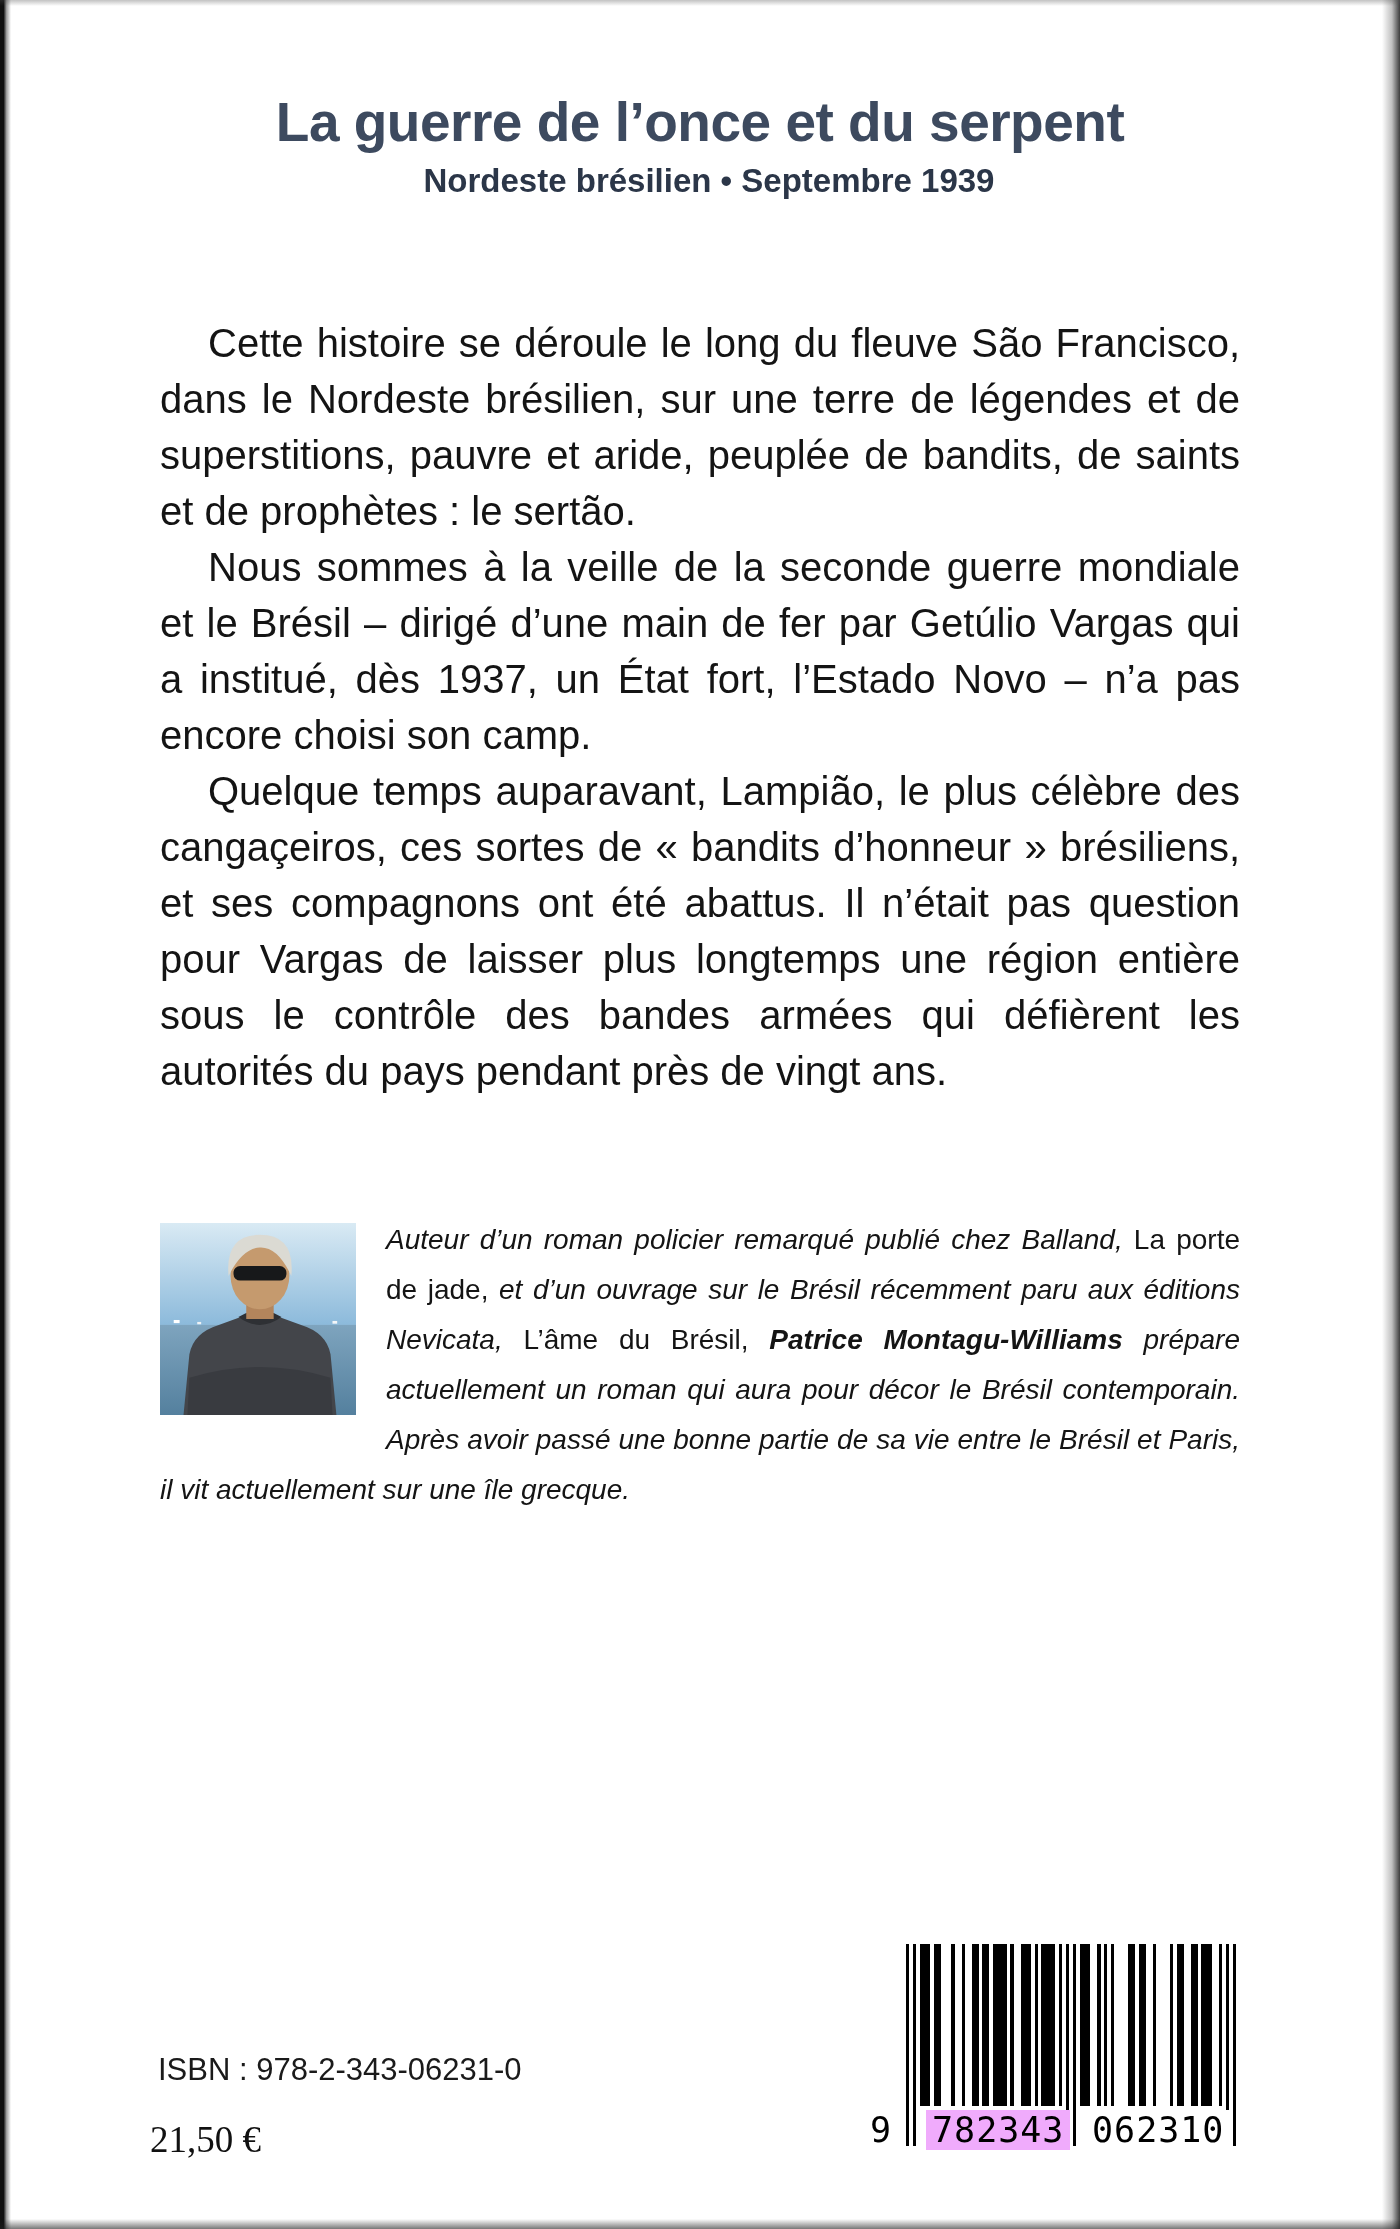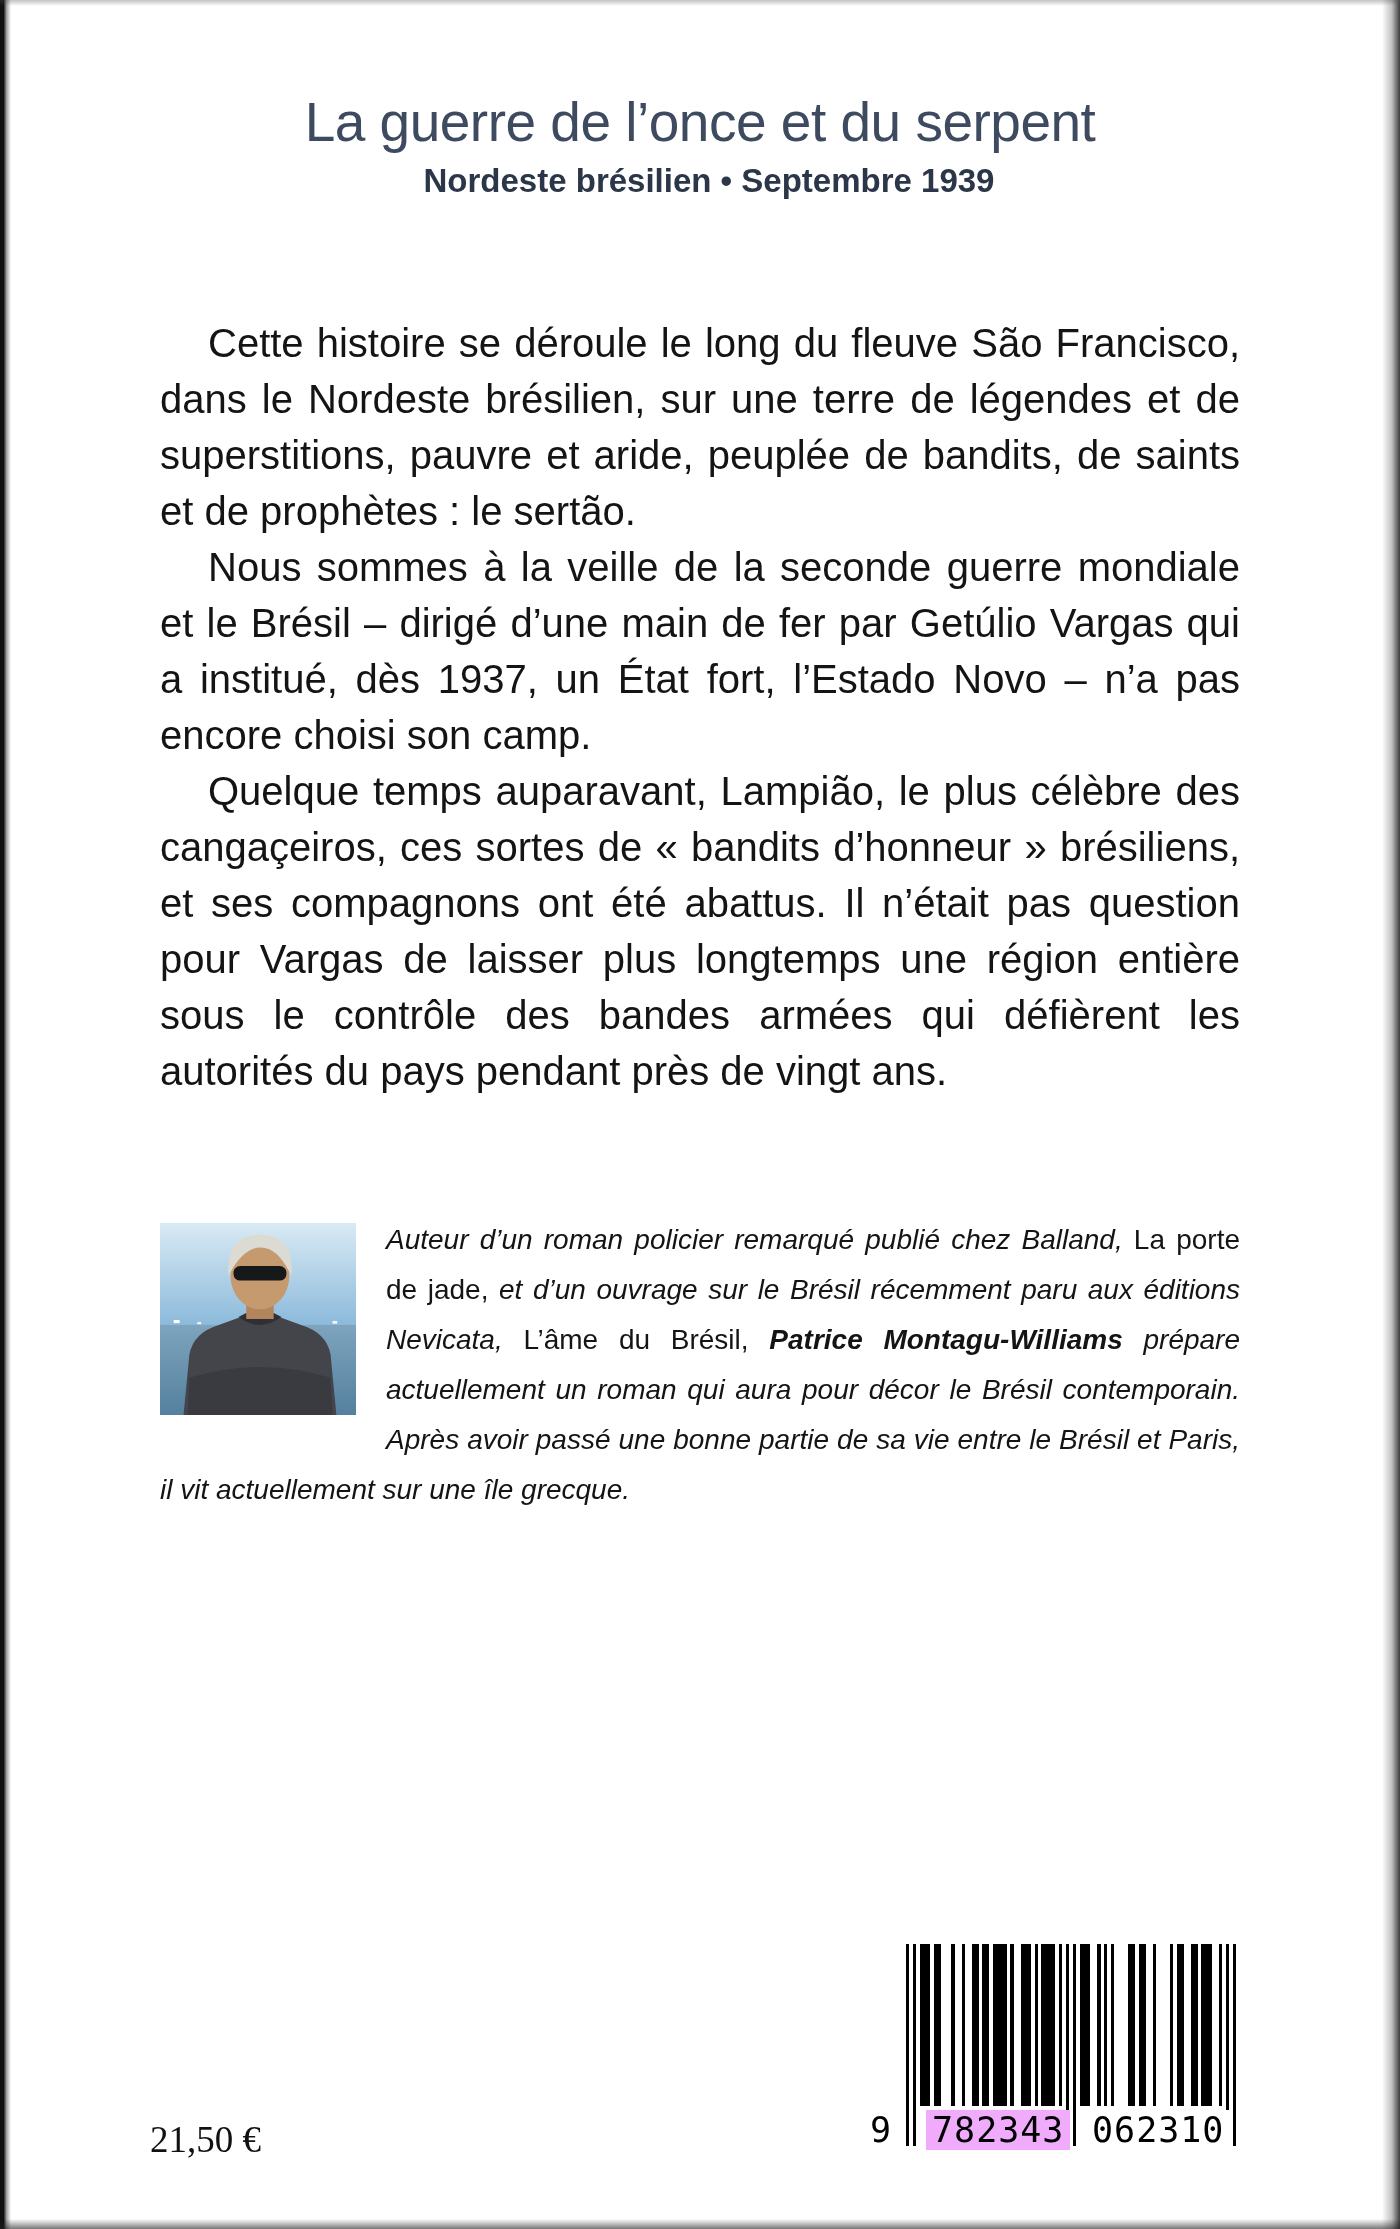--- a/index.html
+++ b/index.html
@@ -19,21 +19,21 @@
     background:linear-gradient(270deg,#3c3c3c 0%,rgba(140,140,140,.55) 45%,rgba(255,255,255,0) 100%);z-index:5;}
   .edge-top{position:absolute;left:0;right:0;top:0;height:6px;
     background:linear-gradient(180deg,rgba(80,80,80,.35),rgba(255,255,255,0));z-index:5;}
   .edge-bottom{position:absolute;left:0;right:0;bottom:0;height:10px;
     background:linear-gradient(0deg,rgba(30,30,30,.6),rgba(255,255,255,0));z-index:5;}
 
   header{padding-top:92px;text-align:center;}
   h1.title{
     margin:0;
     font-size:55px;line-height:1.1;
-    font-weight:400;
+    font-weight:700;
     color:#3d4a5f;
     letter-spacing:-.5px;
   }
   h2.subtitle{
     margin:10px 0 0 0;
     font-size:33px;line-height:1.1;
     font-weight:700;
     color:#2b3648;
     padding-left:18px;
   }
@@ -143,20 +143,21 @@
         <path d="M40 48 Q51 56 62 48 L58 46 L44 46 Z" fill="#2e3034"></path>
         <rect x="44" y="37" width="14" height="12" fill="#b3855c"></rect>
         <ellipse cx="51" cy="27" rx="15" ry="17" fill="#c59a6e"></ellipse>
         <path d="M35 27 Q33 6 51 6 Q69 6 67 27 Q60 12 51 12.5 Q42 13 35 27 Z" fill="#dbdad3"></path>
         <rect x="37.5" y="22" width="27" height="7.4" rx="3.4" fill="#17181a"></rect>
       </svg>
     </div>
     <p class="bio-text"><span class="seg-it">Auteur d’un roman policier remarqué publié chez Balland, </span><span class="seg-rm">La porte de jade, </span><span class="seg-it">et d’un ouvrage sur le Brésil récemment paru aux éditions Nevicata, </span><span class="seg-rm">L’âme du Brésil, </span><span class="seg-bi">Patrice Montagu-Williams </span><span class="seg-it">prépare actuellement un roman qui aura pour décor le Brésil contemporain. Après avoir passé une bonne partie de sa vie entre le Brésil et Paris, il vit actuellement sur une île grecque.</span></p>
   </section>
 
+  <div class="isbn">ISBN : 978-2-343-06231-0</div>
   <div class="price">21,50 €</div>
 
   <div class="barcode">
     <svg id="barcode-svg" viewBox="0 0 95 60" preserveAspectRatio="none" shape-rendering="crispEdges" fill="#000">
         <rect x="0" y="0" width="1" height="60"></rect>
         <rect x="2" y="0" width="1" height="60"></rect>
         <rect x="4" y="0" width="1" height="48"></rect>
         <rect x="5" y="0" width="1" height="48"></rect>
         <rect x="6" y="0" width="1" height="48"></rect>
         <rect x="8" y="0" width="1" height="48"></rect>

